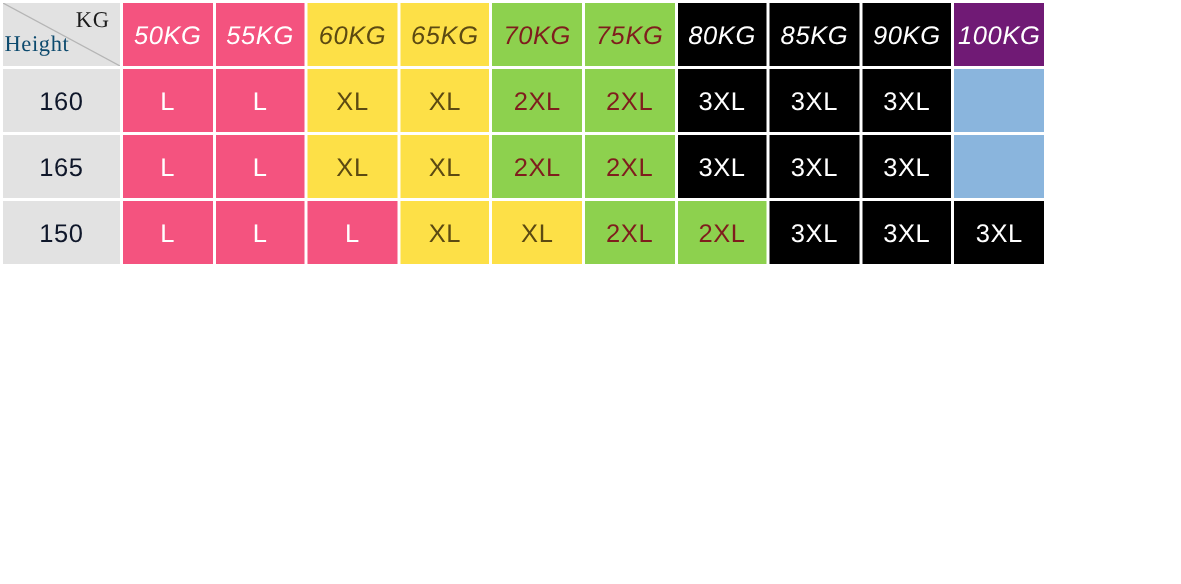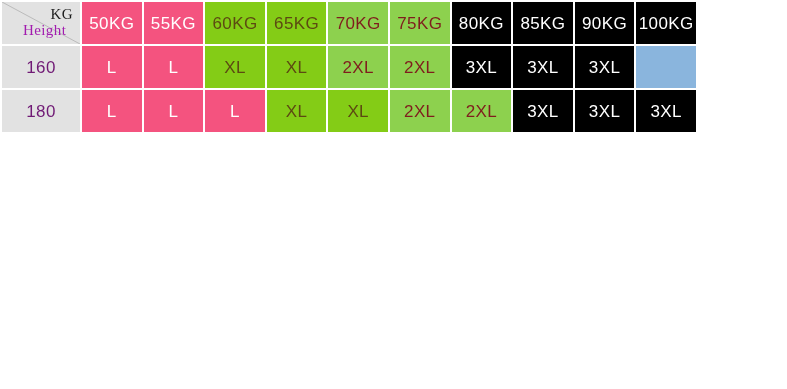--- a/index.html
+++ b/index.html
@@ -56,47 +56,48 @@
     top: 5px;
     right: 7px;
     font-family: "Liberation Serif", serif;
     font-size: 15px;
     color: #1b1b1b;
     line-height: 1;
   }
   .corner-height {
     position: absolute;
     bottom: 6px;
-    left: 21px;
+    left: 1px;
     font-family: "Liberation Serif", serif;
     font-size: 15px;
-    color: #a21caf;
+    color: #0c4a6e;
     line-height: 1;
   }
 
   
   .wt-head {
     height: 58px;
     font-size: 18px;
+    font-style: italic;
   }
 
   
   .row-label {
     background: #e2e2e2;
-    color: #701a75;
+    color: #0f172a;
     font-size: 16px;
     width: 78px;
   }
 
   
   .c-pink   { background: #f4537f; color: #ffffff; }
-  .c-yellow { background: #84cc16; color: #5c4a12; }
+  .c-yellow { background: #fde047; color: #5c4a12; }
   .c-green  { background: #8dd14e; color: #7f1d1d; }
   .c-blue   { background: #000000; color: #ffffff; }
-  .c-lightblue { background: #000000; color: #ffffff; }
+  .c-lightblue { background: #701a75; color: #ffffff; }
   .c-empty  { background: #8ab5dd; color: transparent; }
 </style>
 </head>
 <body>
 
 <table id="size-chart">
   <thead>
     <tr>
       <th class="corner-cell">
         <svg class="corner-diag" viewBox="0 0 78 58" preserveAspectRatio="none">
@@ -125,21 +126,34 @@
         <td class="c-yellow">XL</td>
         <td class="c-yellow">XL</td>
         <td class="c-green">2XL</td>
         <td class="c-green">2XL</td>
         <td class="c-blue">3XL</td>
         <td class="c-blue">3XL</td>
         <td class="c-blue">3XL</td>
         <td class="c-empty"></td>
       </tr>
       <tr>
-        <td class="row-label">180</td>
+        <td class="row-label">165</td>
+        <td class="c-pink">L</td>
+        <td class="c-pink">L</td>
+        <td class="c-yellow">XL</td>
+        <td class="c-yellow">XL</td>
+        <td class="c-green">2XL</td>
+        <td class="c-green">2XL</td>
+        <td class="c-blue">3XL</td>
+        <td class="c-blue">3XL</td>
+        <td class="c-blue">3XL</td>
+        <td class="c-empty"></td>
+      </tr>
+      <tr>
+        <td class="row-label">150</td>
         <td class="c-pink">L</td>
         <td class="c-pink">L</td>
         <td class="c-pink">L</td>
         <td class="c-yellow">XL</td>
         <td class="c-yellow">XL</td>
         <td class="c-green">2XL</td>
         <td class="c-green">2XL</td>
         <td class="c-blue">3XL</td>
         <td class="c-blue">3XL</td>
         <td class="c-blue">3XL</td>

